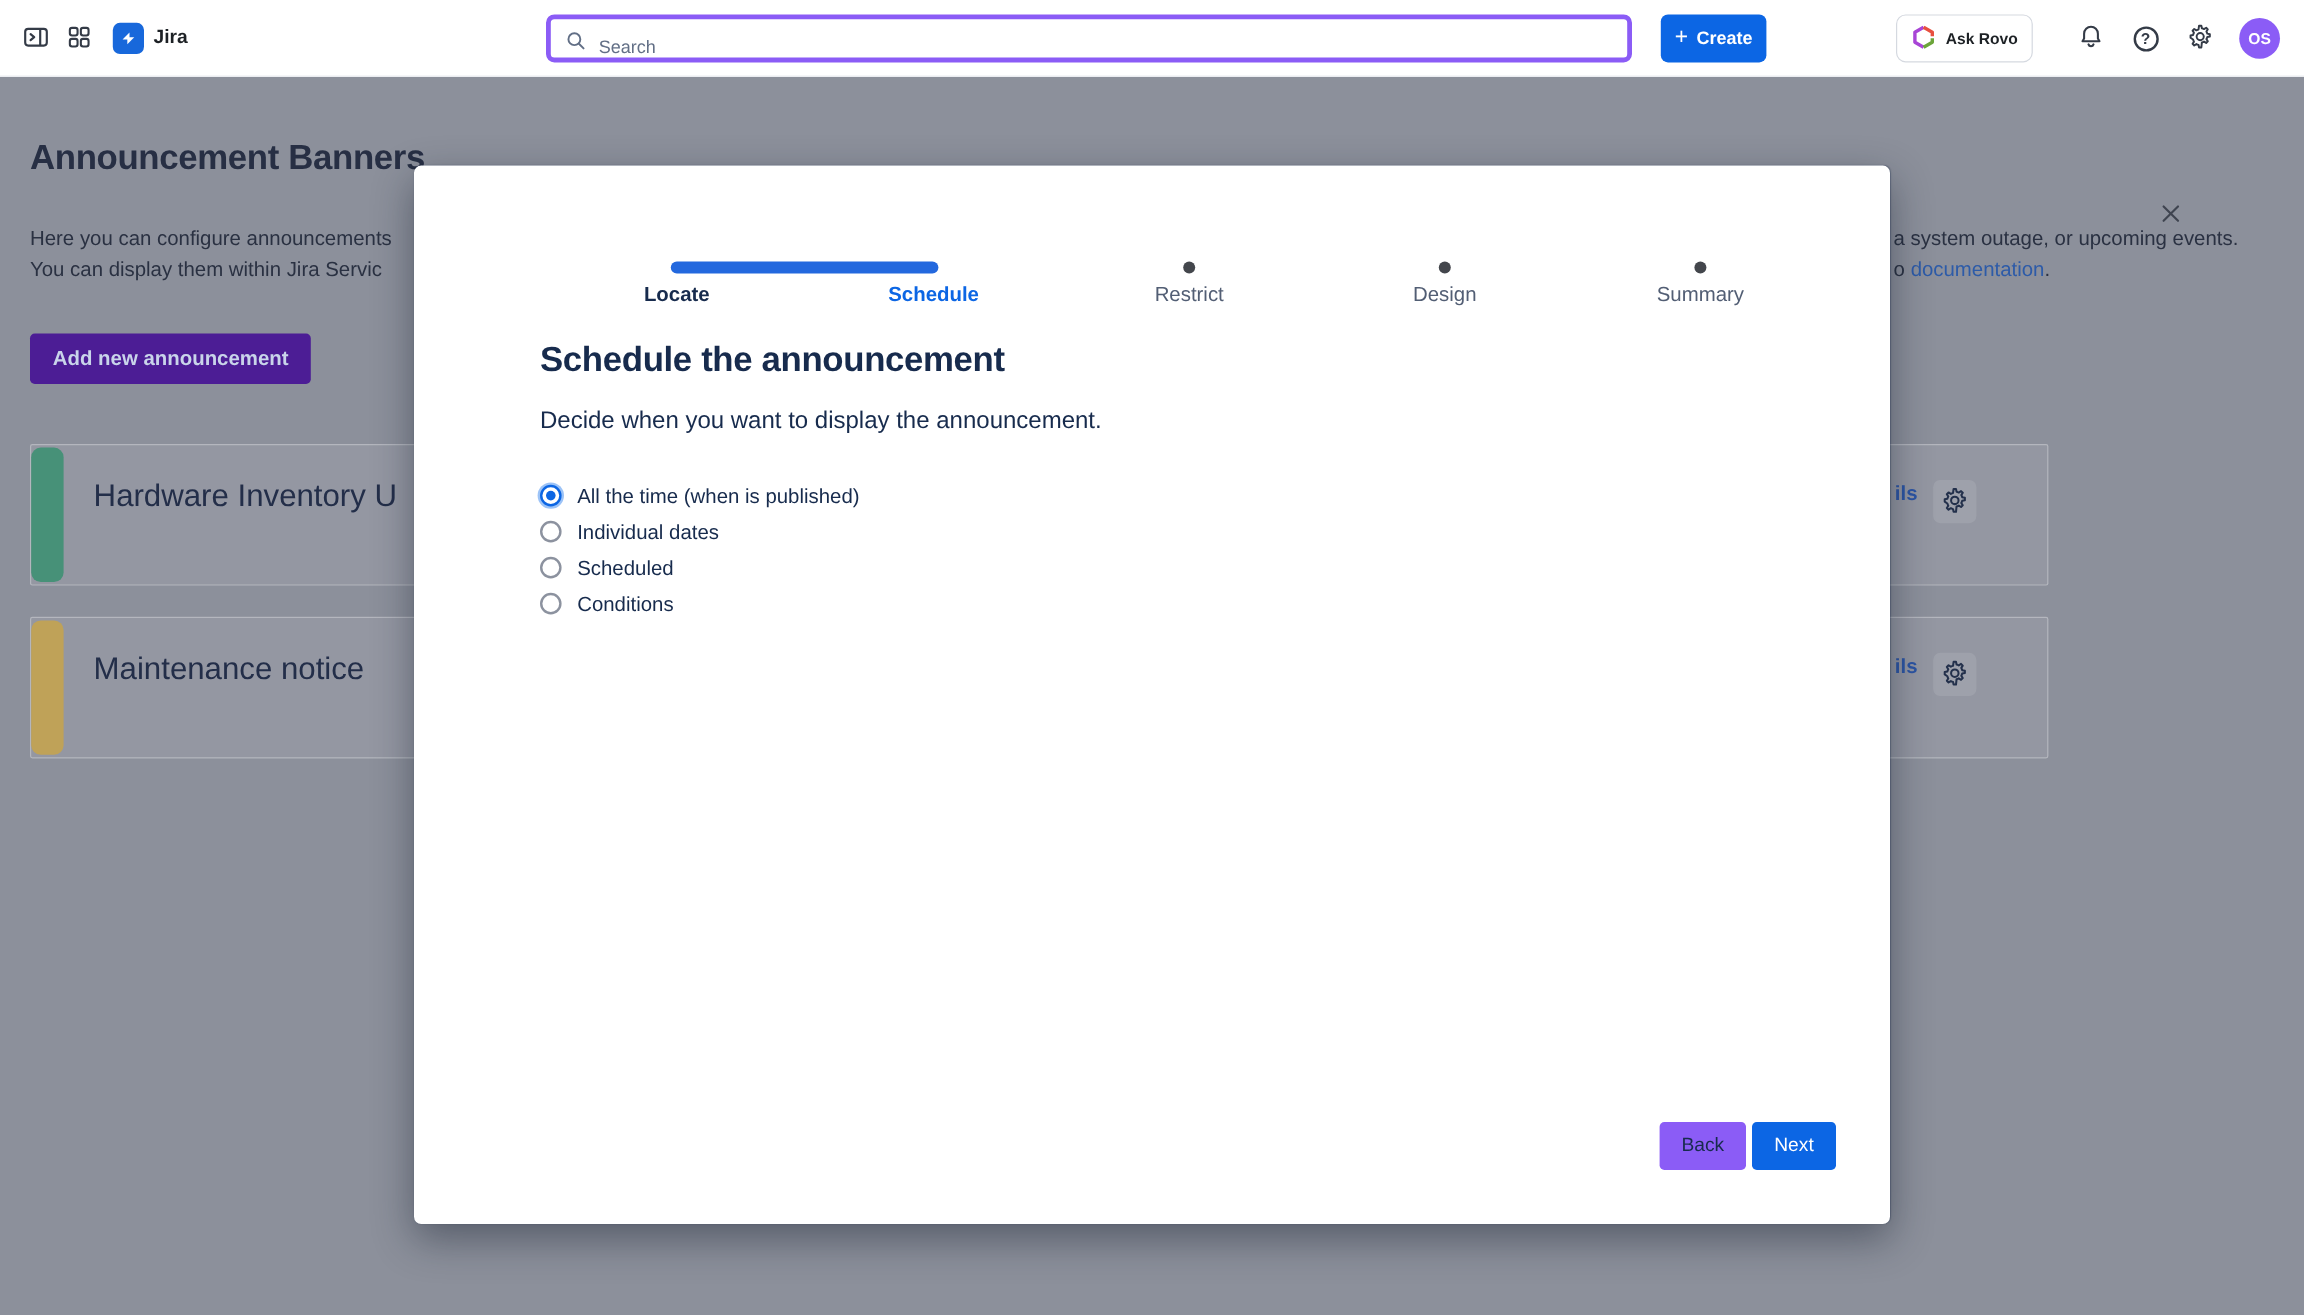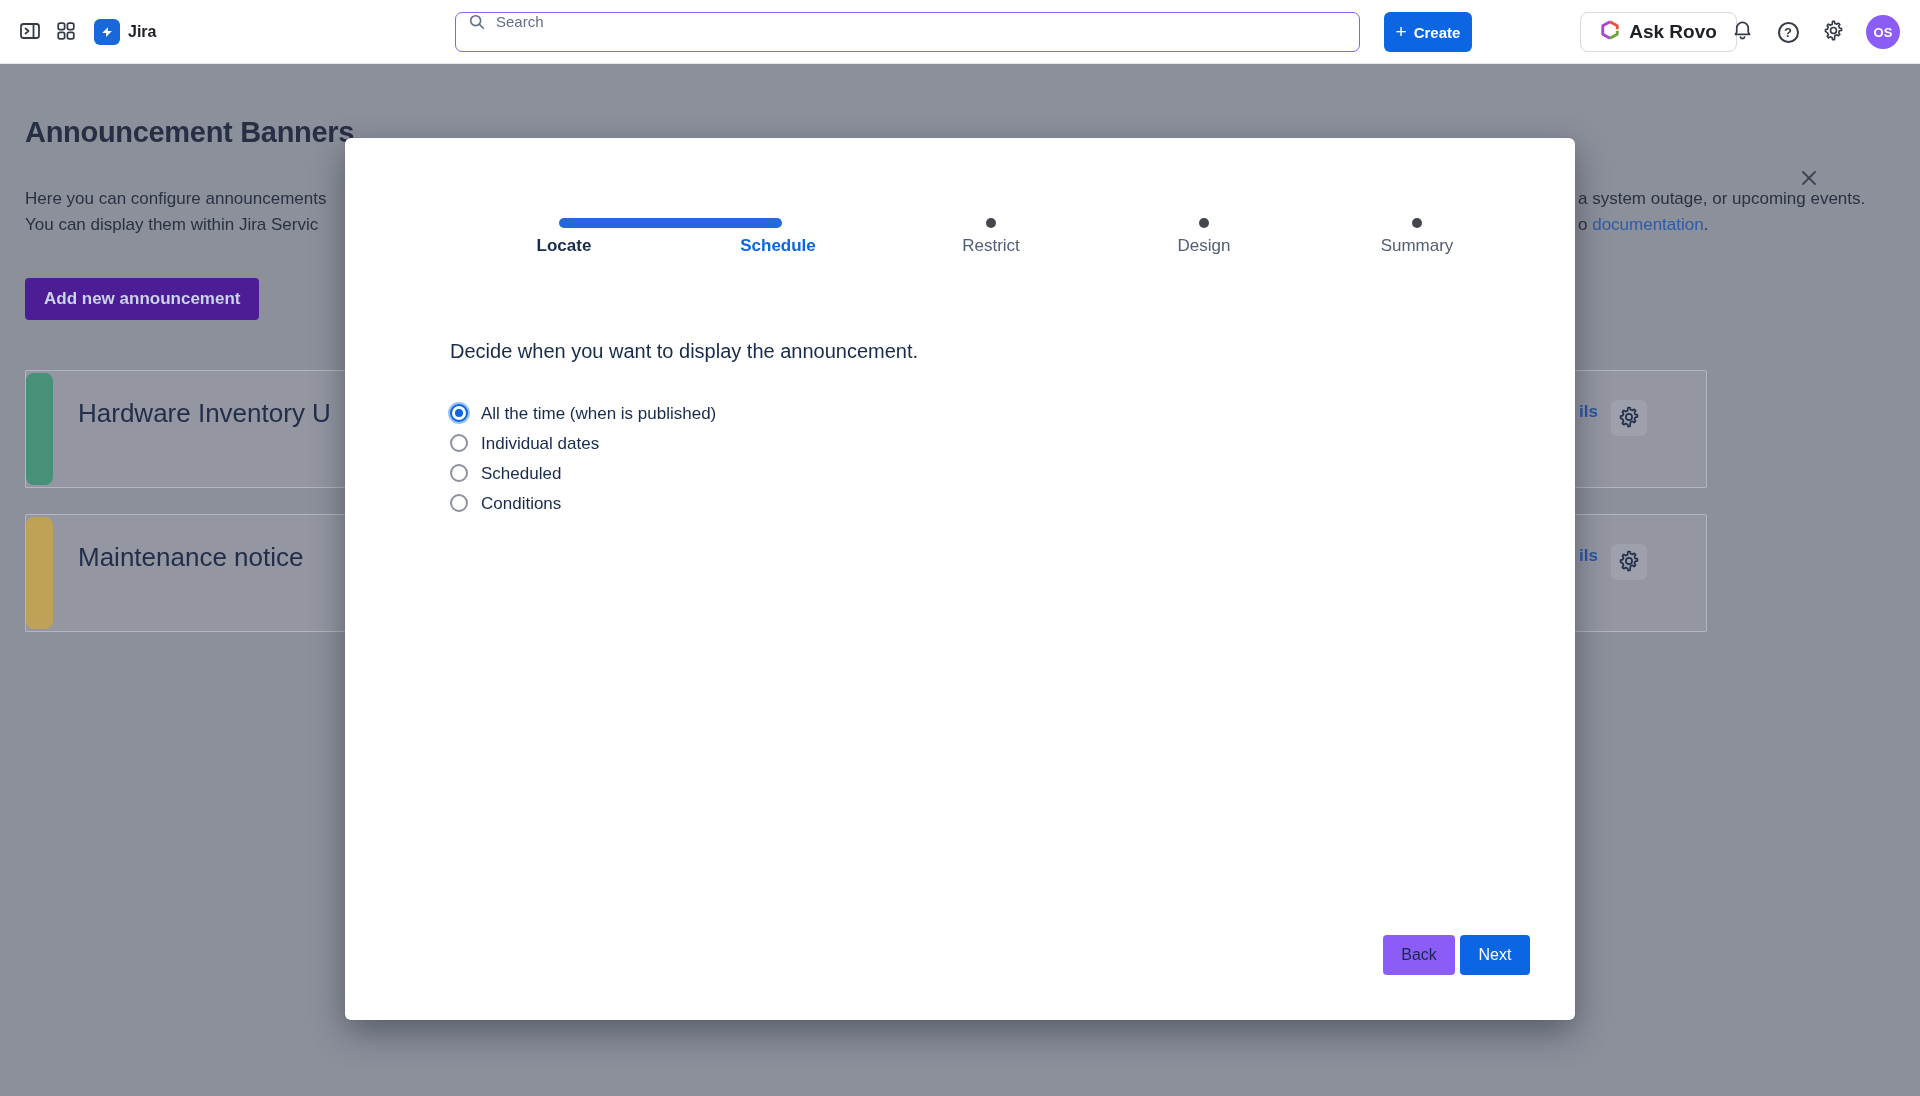--- a/index.html
+++ b/index.html
@@ -7,27 +7,27 @@
   body { font-family:"Liberation Sans", sans-serif; }
   .screen { position:relative; width:1920px; height:1096px; background:#fff; overflow:hidden; margin:0 auto;padding-left:36px; }
 
   
   .topnav { position:absolute; left:0; top:0; width:1920px; height:64px; background:#fff; border-bottom:1px solid #E7E9EE; z-index:30; }
   .icon-btn { position:absolute; width:28px; height:28px; border:none; background:transparent; border-radius:4px; display:flex; align-items:center; justify-content:center; cursor:pointer; color:#343B47; }
   .nav-toggle { left:16px; top:18px; }
   .nav-grid { left:52px; top:18px; }
   .nav-logo { position:absolute; left:94px; top:19px; width:26px; height:26px; border-radius:6px; background:#1868DB; display:flex; align-items:center; justify-content:center; }
   .nav-appname { position:absolute; left:128px; top:0; height:64px; line-height:64px; font-size:16px; font-weight:700; color:#1D2125; }
-  .nav-search { position:absolute; left:455px; top:12px; width:905px; height:40px; border:1px solid #8b5cf6; border-radius:7px; background:#fff; display:flex; align-items:flex-start; padding:0 12px; }
+  .nav-search { position:absolute; left:455px; top:12px; width:905px; height:40px; border:4px solid #8b5cf6; border-radius:7px; background:#fff; display:flex; align-items:flex-end; padding:0 12px; }
   .nav-search svg { flex:0 0 auto; }
   .nav-search input { border:none; outline:none; flex:1; margin-left:10px; font-size:15px; color:#172B4D; font-family:"Liberation Sans",sans-serif; background:transparent; }
   .nav-search input::placeholder { color:#626F86; }
   .btn-create { position:absolute; left:1384px; top:12px; width:88px; height:40px; background:#0C66E4; color:#fff; border:none; border-radius:6px; font-size:15px; font-weight:700; display:flex; align-items:center; justify-content:center; gap:7px; cursor:pointer; font-family:"Liberation Sans",sans-serif; }
   .btn-create .plus { font-size:19px; font-weight:400; line-height:1; margin-top:-2px; }
-  .btn-rovo { position:absolute; left:1580px; top:12px; width:157px; height:40px; background:#fff; border:1px solid #D5D9E0; border-radius:8px; display:flex; align-items:center; justify-content:center; gap:9px; font-size:19px; font-weight:700; color:#1D2125; cursor:pointer; font-family:"Liberation Sans",sans-serif; }
+  .btn-rovo { position:absolute; left:1580px; top:12px; width:114px; height:40px; background:#fff; border:1px solid #D5D9E0; border-radius:8px; display:flex; align-items:center; justify-content:center; gap:9px; font-size:13px; font-weight:700; color:#1D2125; cursor:pointer; font-family:"Liberation Sans",sans-serif; }
   .nav-bell { left:1728px; top:18px; }
   .nav-help { left:1774px; top:18px; }
   .nav-gear { left:1819px; top:18px; }
   .help-circle { width:21px; height:21px; border:2px solid #343B47; border-radius:50%; display:flex; align-items:center; justify-content:center; font-size:13px; font-weight:700; color:#343B47; }
   .nav-avatar { position:absolute; left:1866px; top:15px; width:34px; height:34px; border-radius:50%; background:#8b5cf6; color:#fff; display:flex; align-items:center; justify-content:center; font-size:13px; font-weight:700; cursor:pointer; }
 
   
   .page { position:absolute; left:0; top:64px; width:1920px; height:1032px; background:#8C909B; z-index:1; }
   .page-title { position:absolute; left:25px; top:52px; font-size:29px; font-weight:700; color:#272F44; letter-spacing:-0.3px; }
   .intro-left { position:absolute; left:25px; top:122px; width:322px; font-size:17px; line-height:26px; color:#2A3142; white-space:nowrap; overflow:hidden; }
@@ -205,20 +205,21 @@
     <span class="step-dot d0"></span>
     <span class="step-dot d1"></span>
     <span class="step-dot d2"></span>
 
     <span class="step-label s0">Locate</span>
     <span class="step-label s1">Schedule</span>
     <span class="step-label s2">Restrict</span>
     <span class="step-label s3">Design</span>
     <span class="step-label s4">Summary</span>
 
+    <h2 class="modal-title">Schedule the announcement</h2>
     <p class="modal-subtitle">Decide when you want to display the announcement.</p>
 
     <div class="options">
       <div class="option-row selected">
         <span class="radio"></span>
         <span class="option-label">All the time (when is published)</span>
       </div>
       <div class="option-row">
         <span class="radio"></span>
         <span class="option-label">Individual dates</span>

